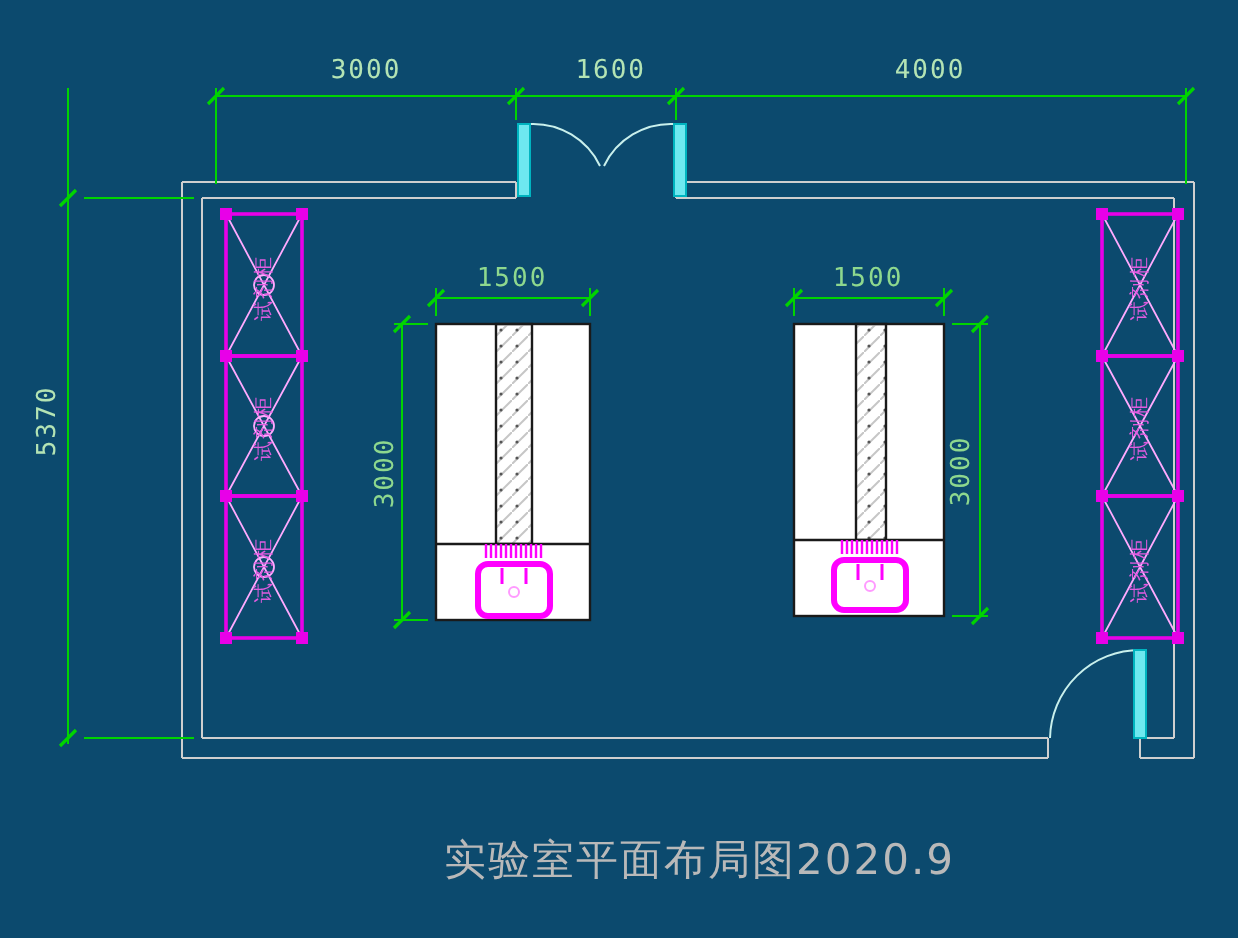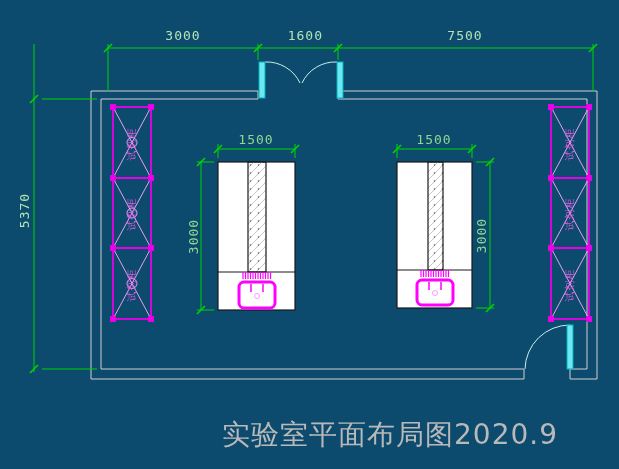--- a/index.html
+++ b/index.html
@@ -25,21 +25,21 @@
     font-family:"DejaVu Sans", sans-serif;
     font-size:10px;
     letter-spacing:1px;
     color:#e05ce0;
     text-align:center;
     transform:rotate(-90deg);
     transform-origin:center center;
   }
   .title{
     font-family:"DejaVu Sans", sans-serif;
-    font-size:28px;
+    font-size:21px;
     letter-spacing:1px;
     color:#b9b9b9;
     text-align:center;
   }
 </style>
 </head>
 <body>
 
 <div id="canvas">
 
@@ -154,21 +154,21 @@
         <rect x="548" y="245" width="6" height="6"></rect>
           <rect x="586" y="245" width="6" height="6"></rect>
         <rect x="548" y="316" width="6" height="6"></rect>
           <rect x="586" y="316" width="6" height="6"></rect>
       </g>
     </g>
   </svg>
 
   <div class="lbl dim" style="left:158px;top:28px;width:50px;">3000</div>
   <div class="lbl dim" style="left:273px;top:28px;width:50px;text-align:right;">1600</div>
-  <div class="lbl dim" style="left:440px;top:28px;width:50px;">7500</div>
+  <div class="lbl dim" style="left:440px;top:28px;width:50px;">4000</div>
   <div class="lbl dim rot" style="left:-3px;top:203px;width:54px;">5370</div>
 
   <div class="lbl dim dim-strong" style="left:231px;top:132px;width:50px;">1500</div>
   <div class="lbl dim dim-strong rot" style="left:168px;top:229px;width:50px;">3000</div>
   <div class="lbl dim dim-strong" style="left:409px;top:132px;width:50px;">1500</div>
   <div class="lbl dim dim-strong rot" style="left:456px;top:228px;width:50px;">3000</div>
 
   <div class="lbl cab-lbl" style="left:112px;top:137px;width:40px;">试剂柜</div>
   <div class="lbl cab-lbl" style="left:112px;top:207px;width:40px;">试剂柜</div>
   <div class="lbl cab-lbl" style="left:112px;top:278px;width:40px;">试剂柜</div>

